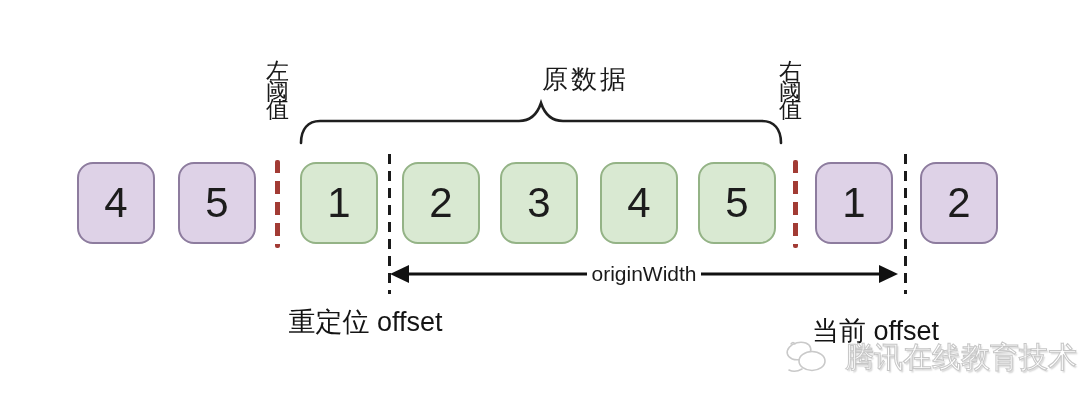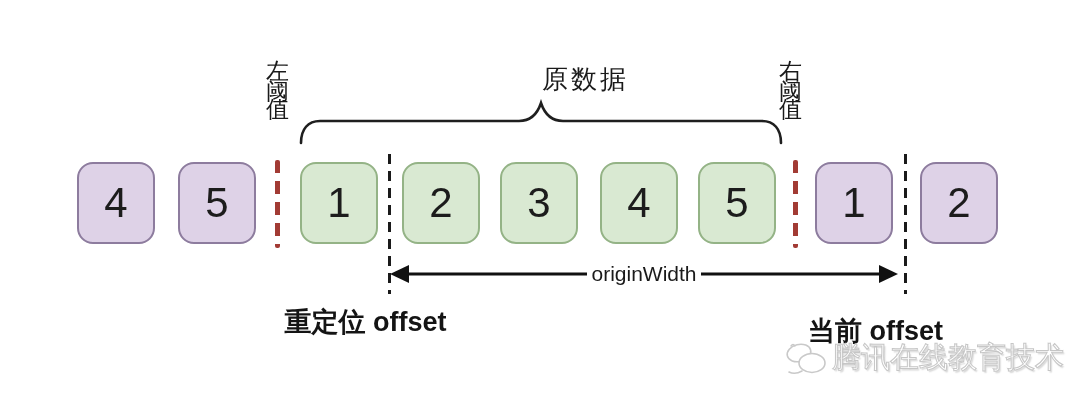--- a/index.html
+++ b/index.html
@@ -26,24 +26,24 @@
   .redline{
     position:absolute;top:160px;width:5px;height:88px;border-radius:2px;
     background:repeating-linear-gradient(to bottom,var(--threshold-line,#a23b34) 0 13px,transparent 13px 21px);
   }
   .blackline{
     position:absolute;top:154px;width:3px;height:140px;
     background:repeating-linear-gradient(to bottom,var(--divider-line,#1a1a1a) 0 10px,transparent 10px 17px);
   }
   .arrow-svg{position:absolute;left:387px;top:259px;width:514px;height:30px;}
   .arrow-svg text{font-family:"Liberation Sans","DejaVu Sans",sans-serif;font-size:21px;fill:#1a1a1a;}
-  .offset-label{position:absolute;font-size:27px;font-weight:700;color:#141414;text-align:center;}
+  .offset-label{position:absolute;font-size:27px;font-weight:400;color:#141414;text-align:center;}
   .offset-left{left:278px;top:304px;width:175px;}
   .offset-right{left:803px;top:313px;width:145px;}
-  .watermark{position:absolute;left:784px;top:338px;display:flex;align-items:flex-end;gap:2px;font-family:Liberation Mono, monospace;}
+  .watermark{position:absolute;left:784px;top:338px;display:flex;align-items:flex-start;gap:15px;font-family:Liberation Mono, monospace;}
   .watermark-text{
     font-size:29px;letter-spacing:0px;color:#ffffff;
     -webkit-text-stroke:1px #c6c6c6;
     text-shadow:1.5px 1.5px 1.5px #d6d6d6;
     white-space:nowrap;
   }
 </style>
 </head>
 <body>
 

